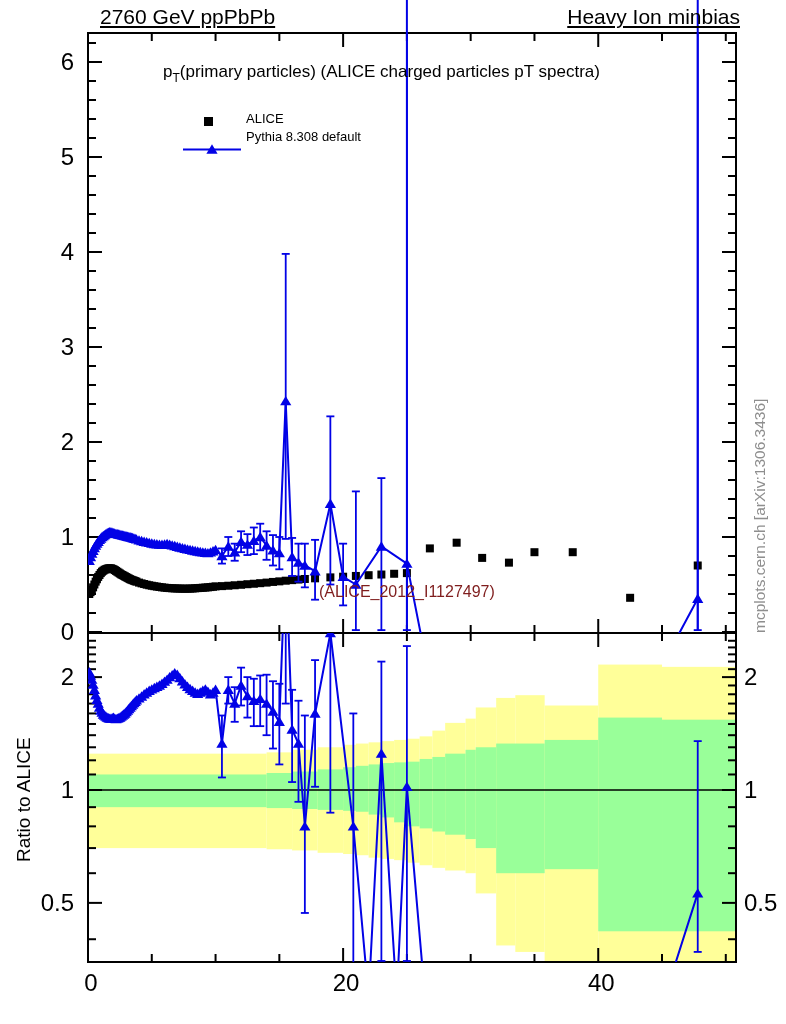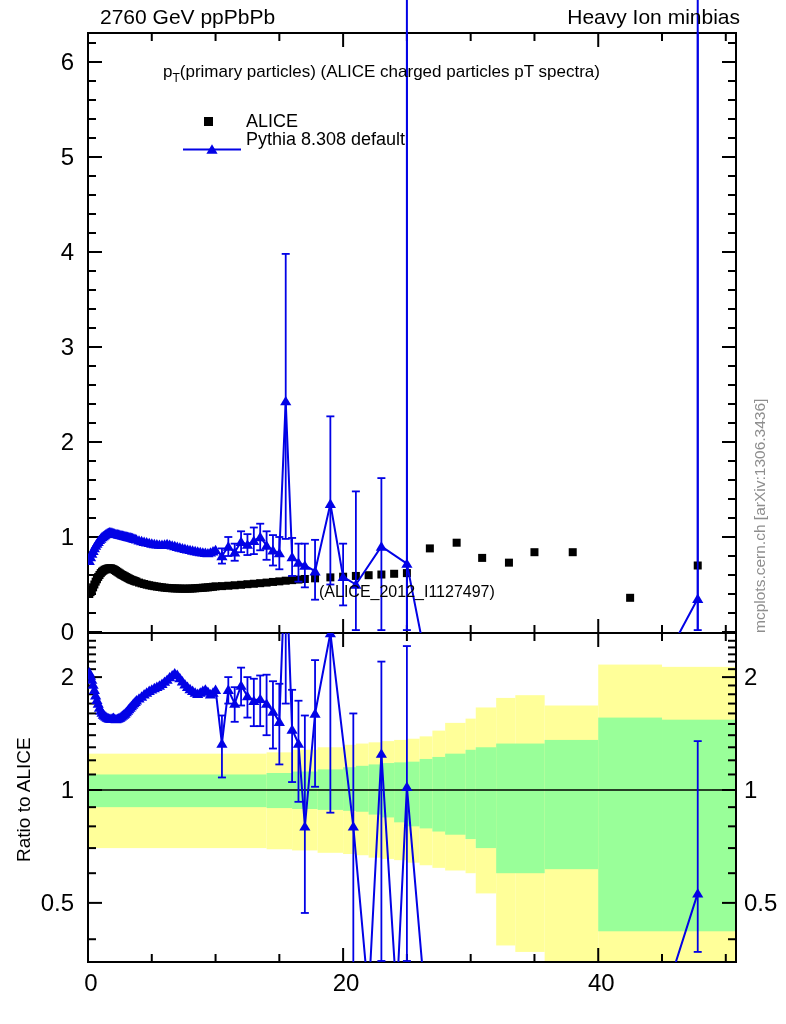--- a/index.html
+++ b/index.html
@@ -1,24 +1,24 @@
 <!DOCTYPE html>
 <html><head>
 <meta charset="utf-8">
 <style>
   html,body{margin:0;padding:0;background:#ffffff;}
   #stage{position:relative;width:786px;height:1024px;background:#fff;overflow:hidden;
          font-family:"Liberation Sans", sans-serif;color:#000;}
   #plot-canvas{position:absolute;left:0;top:0;}
   .lbl{position:absolute;white-space:nowrap;}
-  .hdr{font-size:21px;}
+  .hdr{font-size:21px;text-decoration:underline;}
   .ttl{font-size:17px;}
   .ttl .sub{font-size:12px;vertical-align:-5px;}
-  .leg{font-size:18px;}
-  .wm{font-size:16px;color:#000000;}
+  .leg{font-size:13px;}
+  .wm{font-size:16px;color:#7f1d1d;}
   .side{font-size:15.5px;color:#8e8e8e;transform:rotate(-90deg);transform-origin:0 0;}
   .ylab{font-size:19px;transform:rotate(-90deg);transform-origin:0 0;}
 </style>
 </head>
 <body>
 
 <div id="stage">
   <svg id="plot-canvas" width="786" height="1024" viewBox="0 0 786 1024">
       <defs>
         <clipPath id="clip-main">

